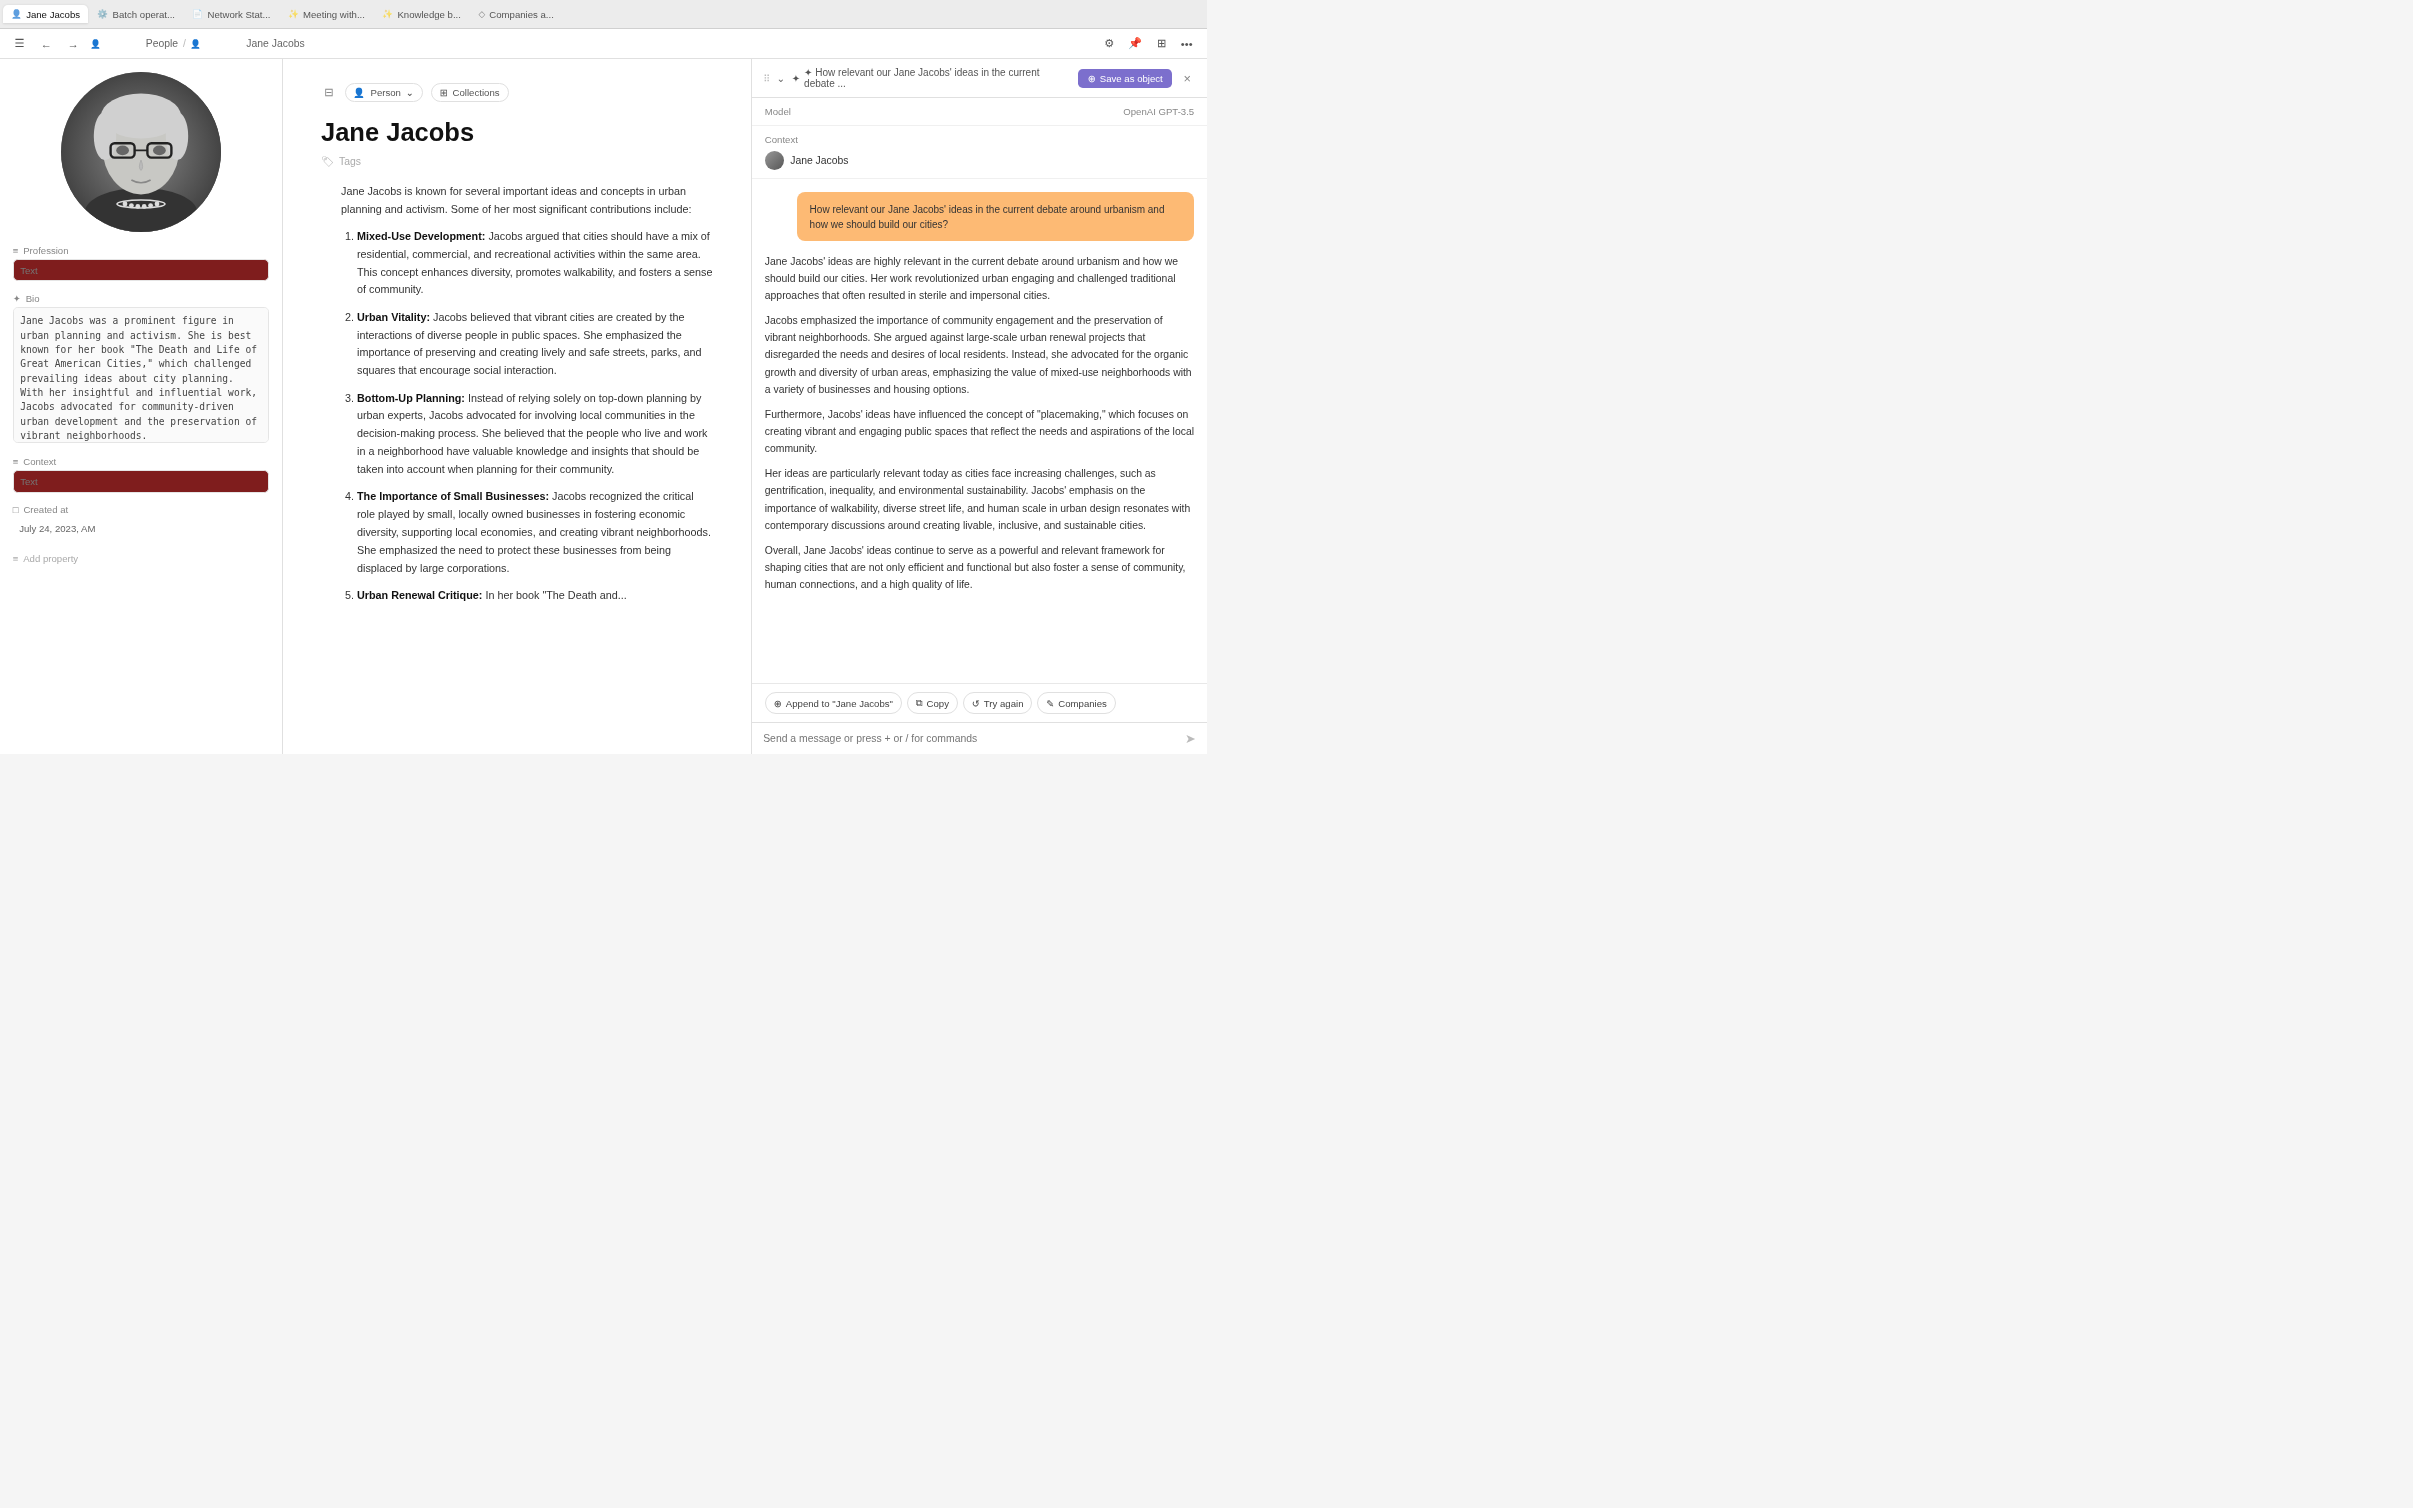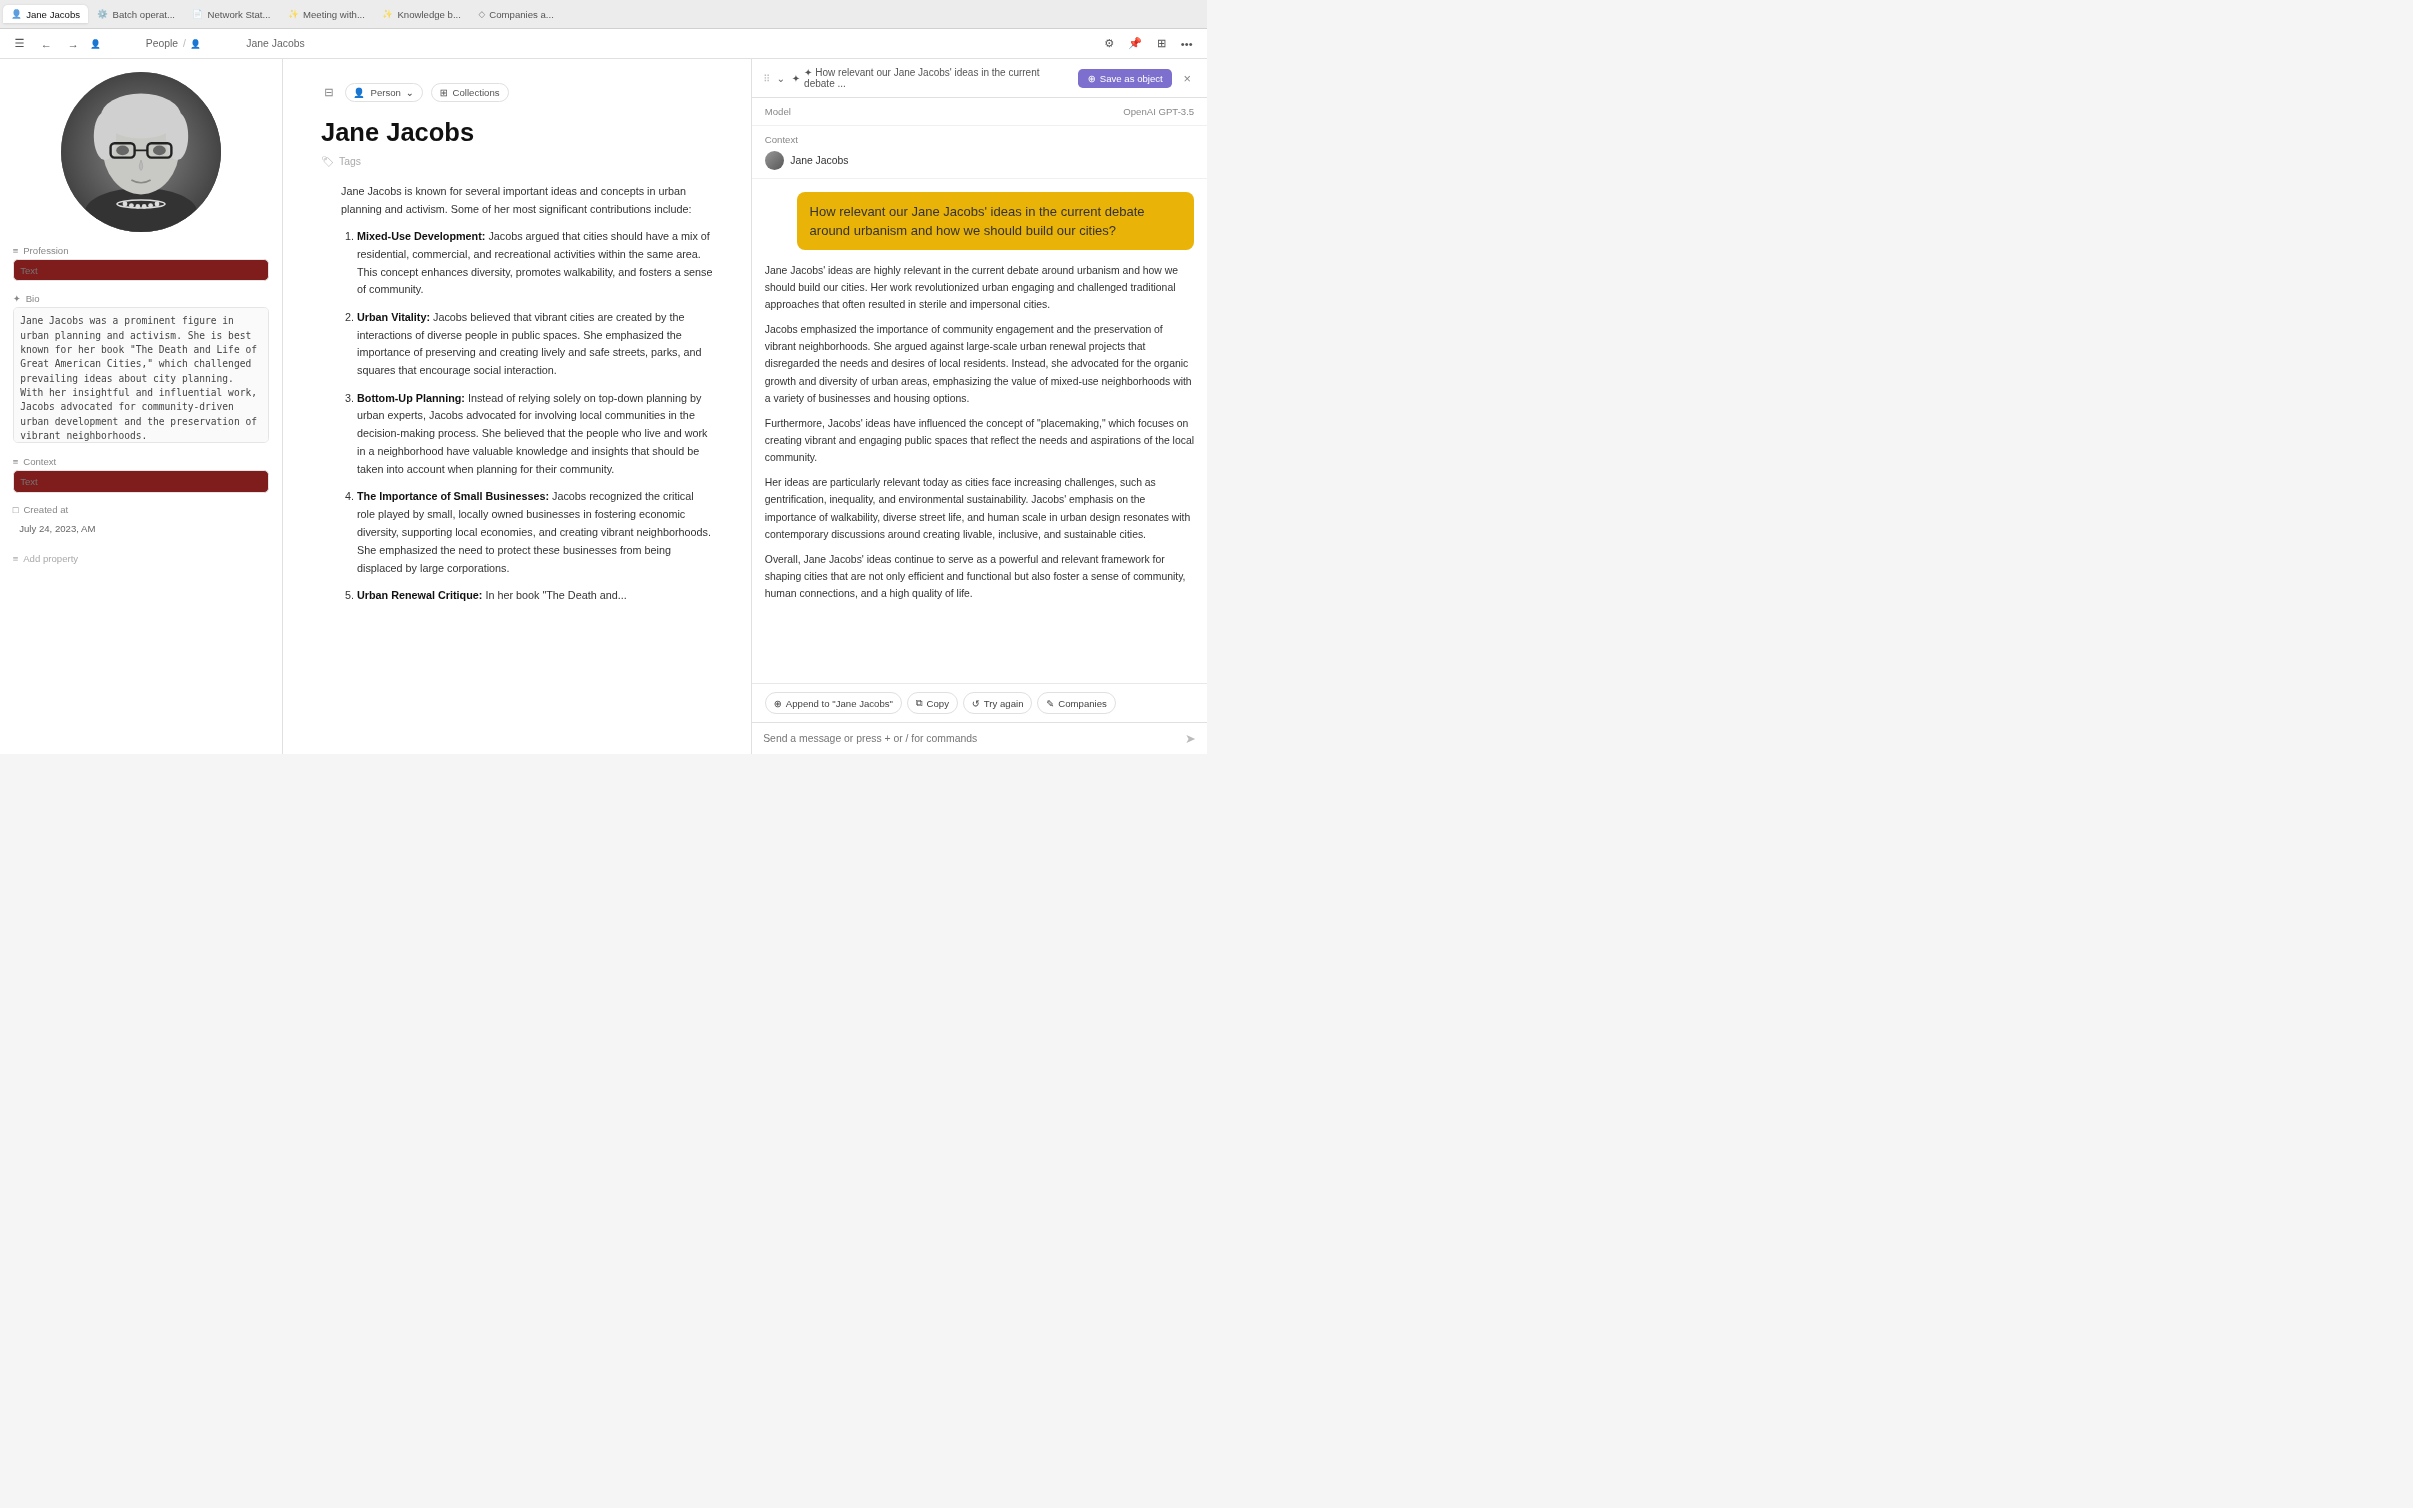--- a/index.html
+++ b/index.html
@@ -307,26 +307,26 @@
       background: linear-gradient(135deg, #999 0%, #555 100%);
       flex-shrink: 0;
     }
 
     .ai-conversation {
       flex: 1;
       overflow-y: auto;
       padding: 12.8px;
     }
     .ai-question-bubble {
-      background: #eab308;
+      background: #fdba74;
       border-radius: 8px;
       padding: 9.6px 12.8px;
       margin-bottom: 11.2px;
       margin-left: 32px;
-      font-size: 13px;
+      font-size: 10px;
       color: #333;
       line-height: 1.5;
     }
     .ai-answer {
       font-size: 10.4px;
       color: #333;
       line-height: 1.65;
     }
     .ai-answer p { margin-bottom: 8px; }
 

